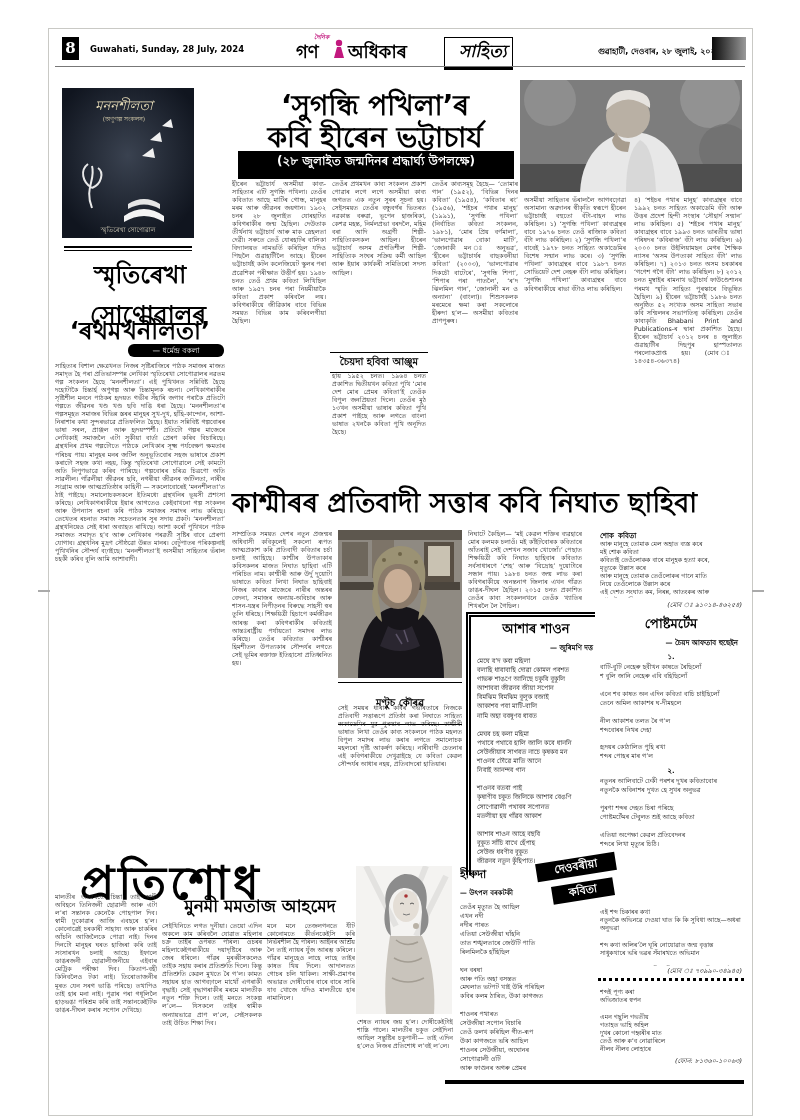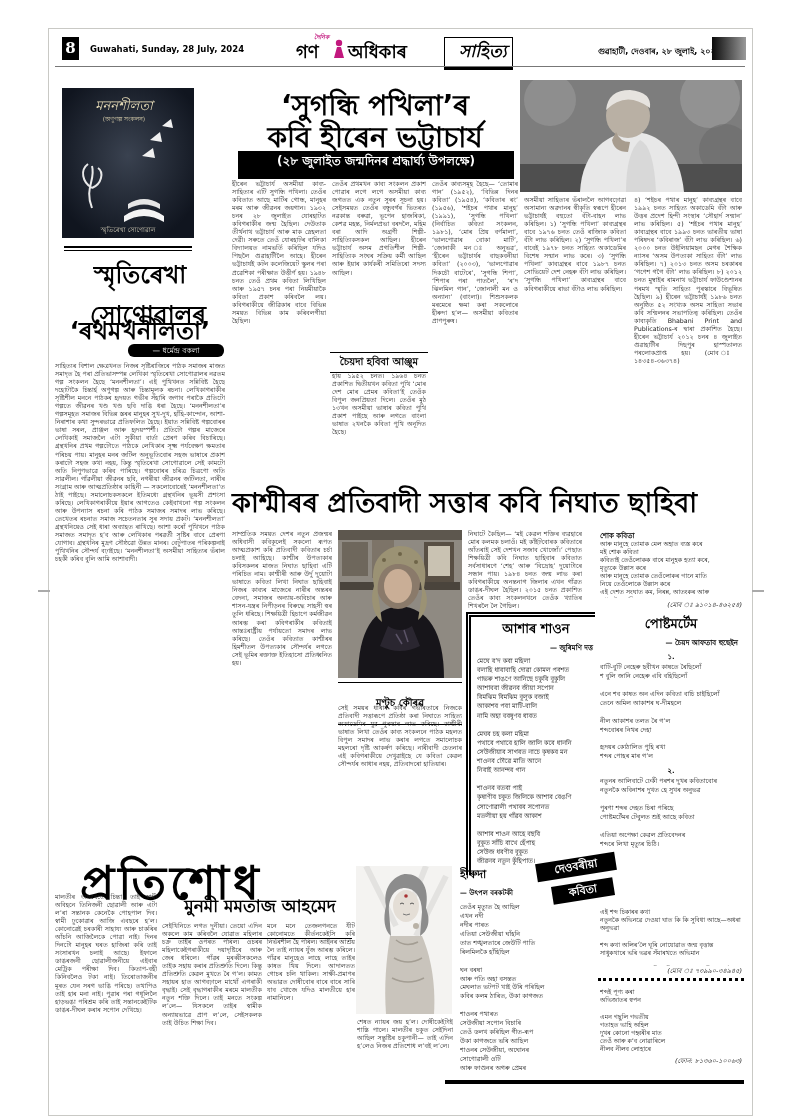--- a/index.html
+++ b/index.html
@@ -153,21 +153,21 @@
 কৃষাণীৰ চকুত জিলিকে আশাৰ ৰেঙণি
 সোণোৱালী পথাৰৰ সপোনত
 মতলীয়া হয় গাঁৱৰ আকাশ
 
 আশাৰ শাওন আহে বছৰি
 বুকুত সাঁচি ৰাখে হেঁপাহ
 সেউজ ধৰণীৰ বুকুত
 জীৱনৰ নতুন কুঁহিপাত।</div>
   </div>
 
-  <div class="abs hl" style="left:600px;top:530px;width:142px;font-size:7px;">শোক কবিতা</div>
+  <div class="abs hl" style="left:600px;top:530px;width:142px;font-size:7px;font-family:Liberation Mono, monospace;">শোক কবিতা</div>
   <div class="poem" style="left:600px;top:540px;width:142px;height:58px;font-size:6.2px;line-height:1.3;">আৰু মানুহে তোমাক মেল অহাত ব্যস্ত কৰে
 মই শোক কবিতা
 কবিতাই তেওঁলোকক বাৰে মানুহক হত্যা কৰে,
 মৃত্যুকে উল্লাস কৰে
 আৰু মানুহে তোমাক তেওঁলোকৰ গানে মাতি
 নিয়ে তেওঁলোকে উল্লাস কৰে
 এই দেশত সংঘাত কম, নিৰন্ন, আতংকৰ আৰু
 শোক হৈ আহিছে।
 এই ‘তেওঁলোক’ বান্ধ ঃ ঐক্যতন্ত্ৰ, উৰ্দ্ধপন্থাৰে
 ক্ৰমশঃ বঢ়িব ধৰিছে।</div>

